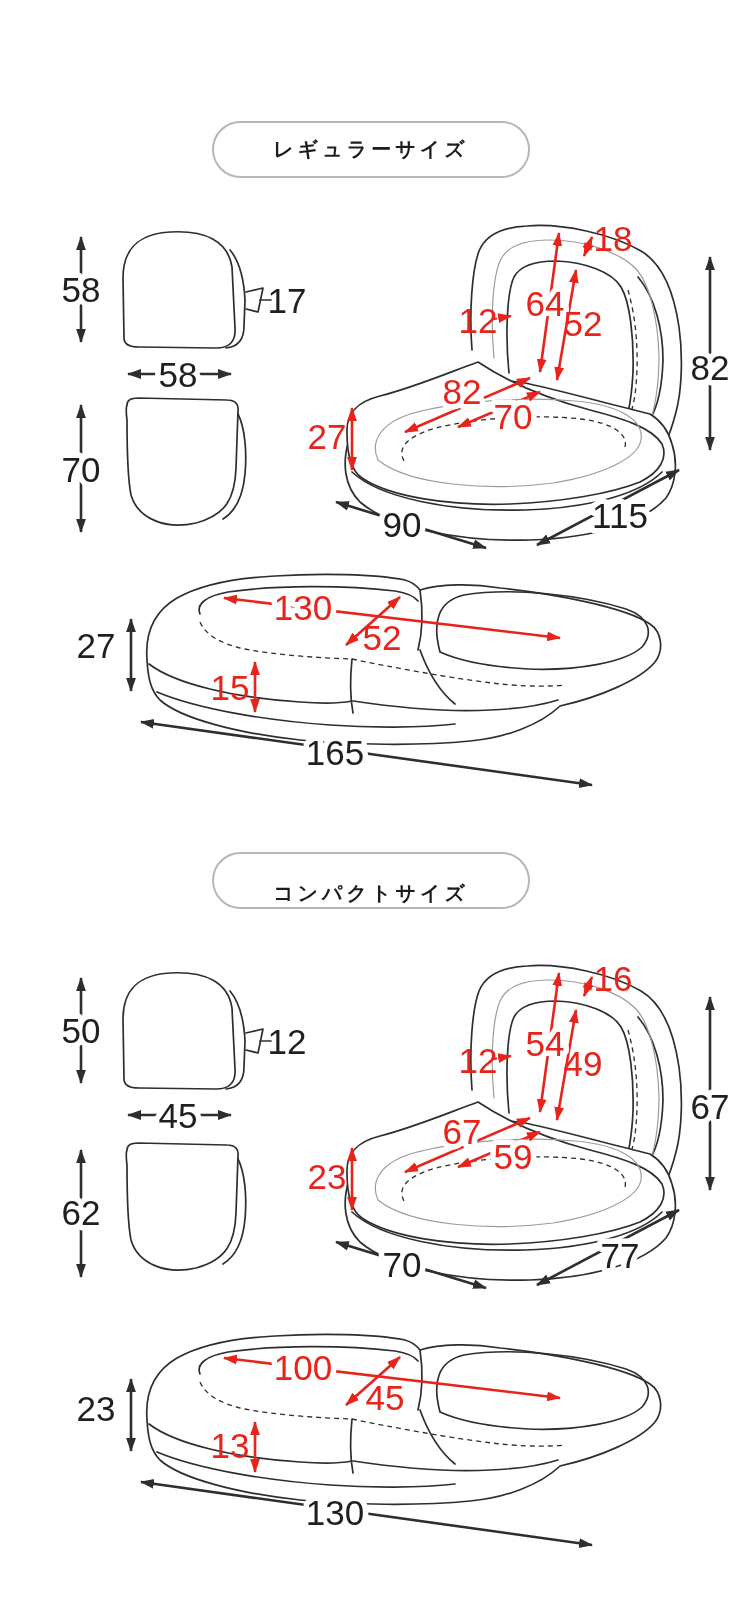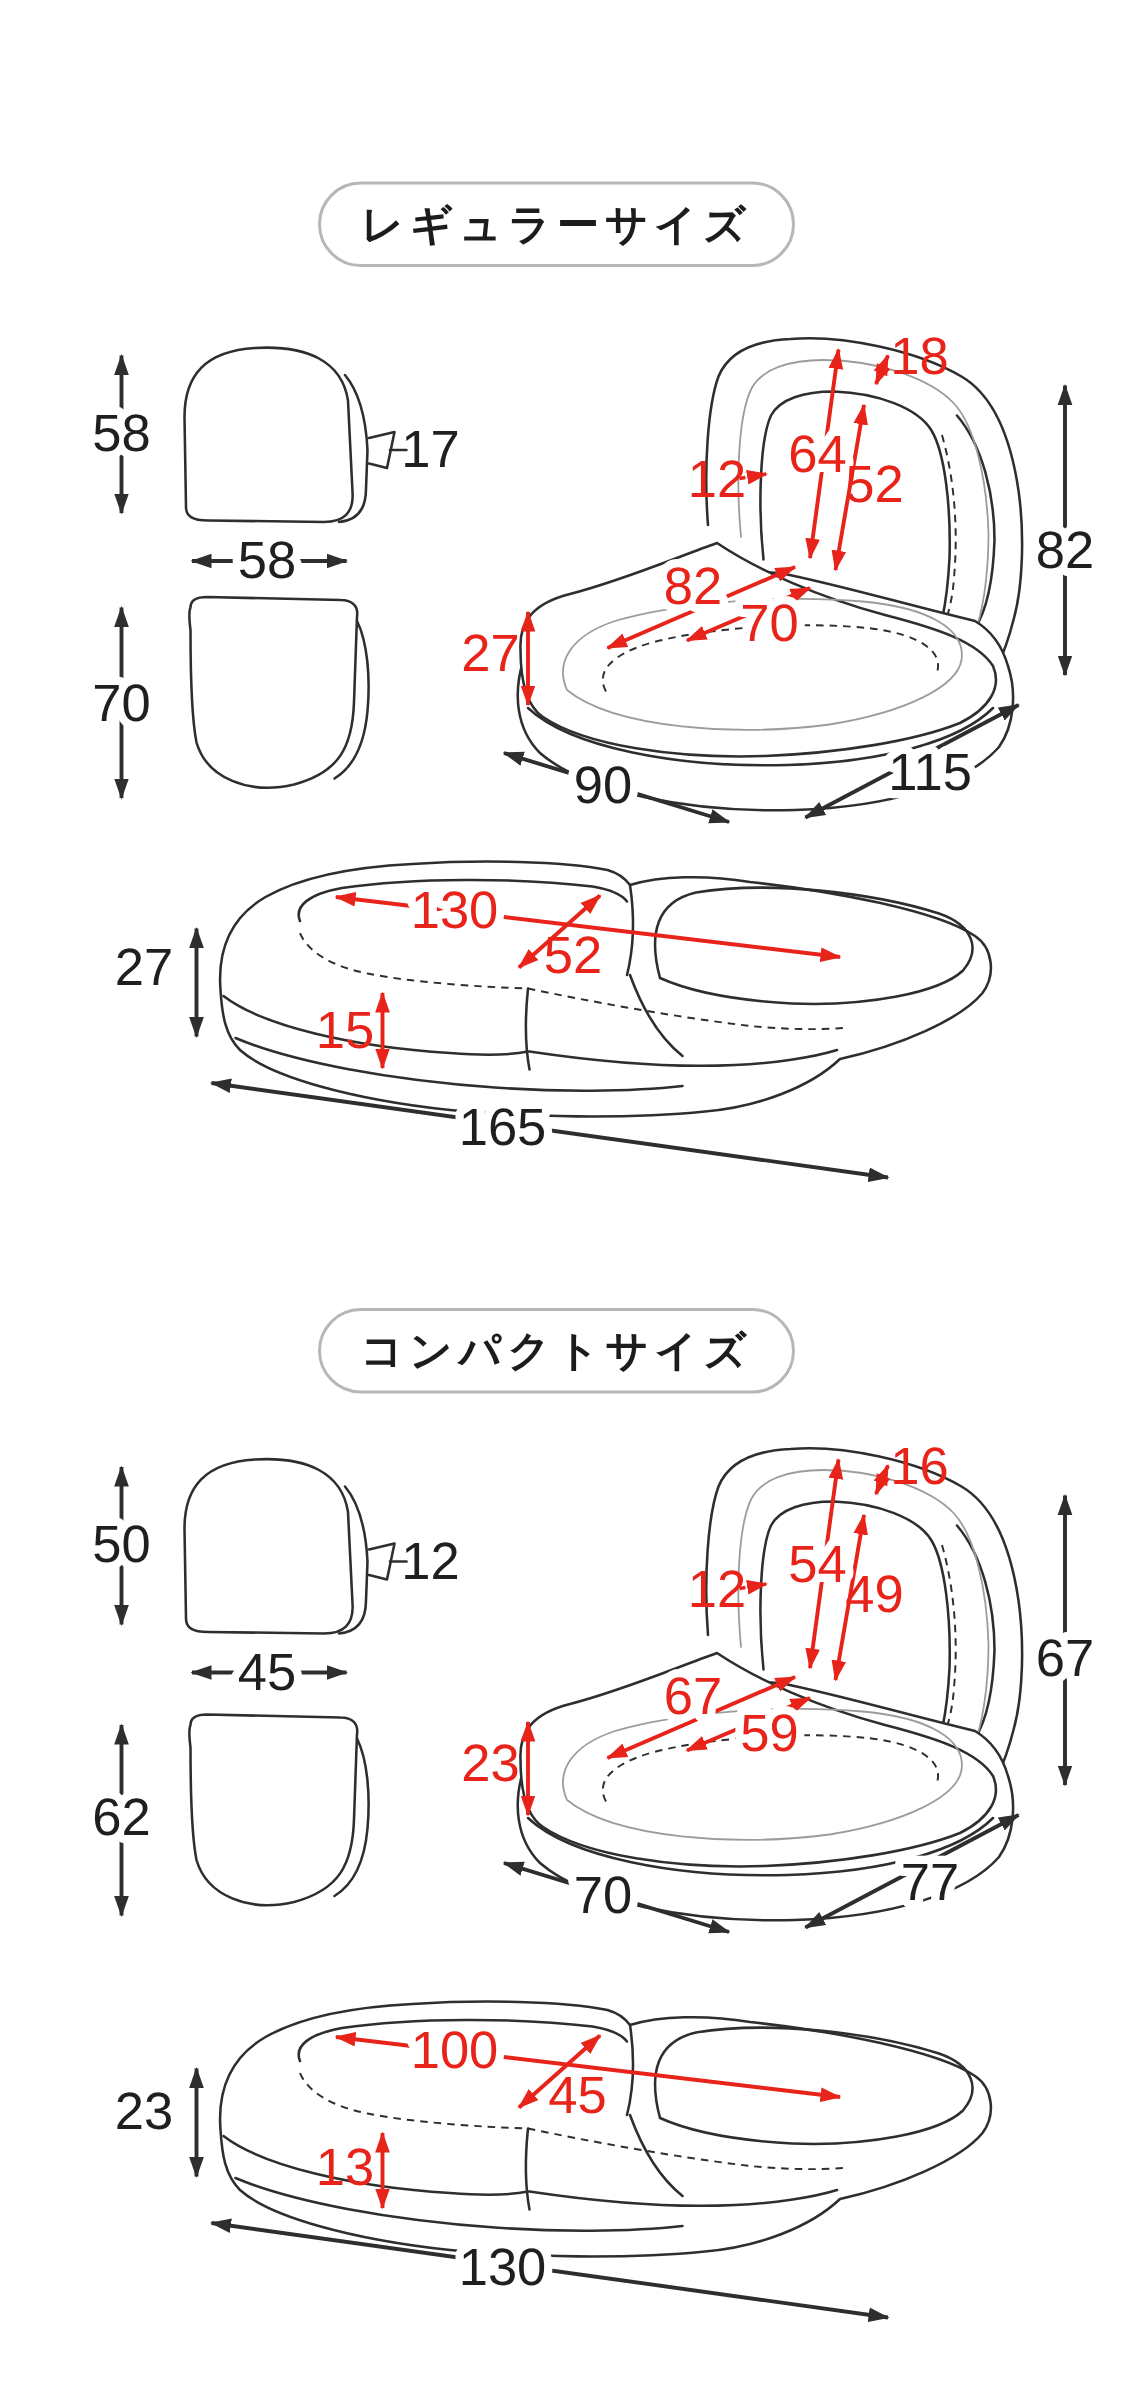--- a/index.html
+++ b/index.html
@@ -4,23 +4,23 @@
 <style>
   :root{
     --red:#e8231a; --ink:#2e2e2e; --gray:#9c9c9c; --pill_border:#b7b7b7; --background:#ffffff;
   }
   html,body{margin:0;padding:0;background:#fff;}
   .canvas{position:relative;width:750px;height:1600px;background:var(--background);overflow:hidden;
           font-family:"Liberation Sans","DejaVu Sans",sans-serif;}
   .diagram-svg{position:absolute;left:0;top:0;}
   .pill{position:absolute;left:212px;width:318px;height:57px;border:2px solid var(--pill_border);
         border-radius:32px;display:flex;align-items:center;justify-content:center;box-sizing:border-box;
-        font-size:28px;font-weight:bold;letter-spacing:4px;color:#1c1c1c;background:#fff;}
+        font-size:20px;font-weight:bold;letter-spacing:4px;color:#1c1c1c;background:#fff;}
   .pill.first{top:121px;}
-  .pill.second{top:872px;}
+  .pill.second{top:852px;align-items:flex-end;}
   
   .ln{fill:none;stroke:var(--ink);stroke-width:1.7;stroke-linecap:round;stroke-linejoin:round;}
   .lnf{fill:#fff;stroke:var(--ink);stroke-width:1.7;stroke-linejoin:round;}
   .gry{fill:none;stroke:var(--gray);stroke-width:1.2;stroke-linecap:round;}
   .dsh{fill:none;stroke:var(--ink);stroke-width:1.3;stroke-dasharray:5 4;}
   .dimr{fill:none;stroke:var(--red);stroke-width:2.6;}
   .dimb{fill:none;stroke:var(--ink);stroke-width:2.6;}
   .dimr-dash{fill:none;stroke:var(--red);stroke-width:2.4;stroke-dasharray:4 3;}
   text.num{font-family:"Liberation Sans","DejaVu Sans",sans-serif;font-size:35px;fill:#1f1f1f;
            text-anchor:middle;dominant-baseline:central;}

